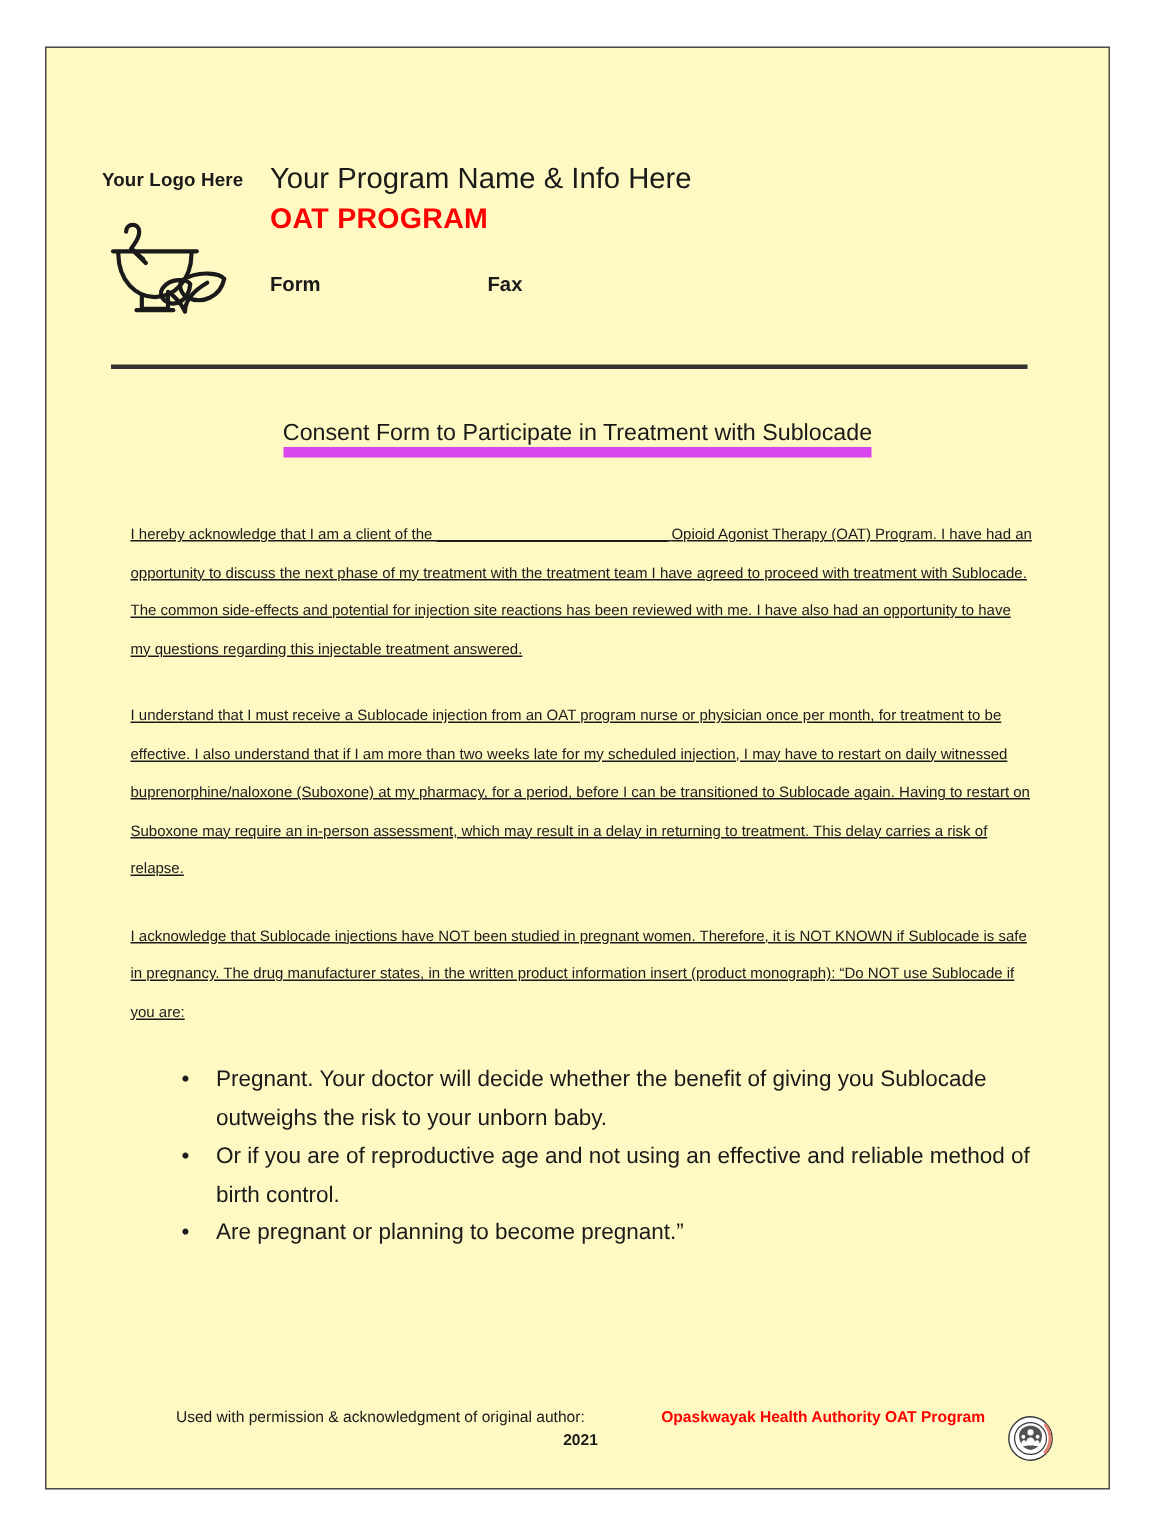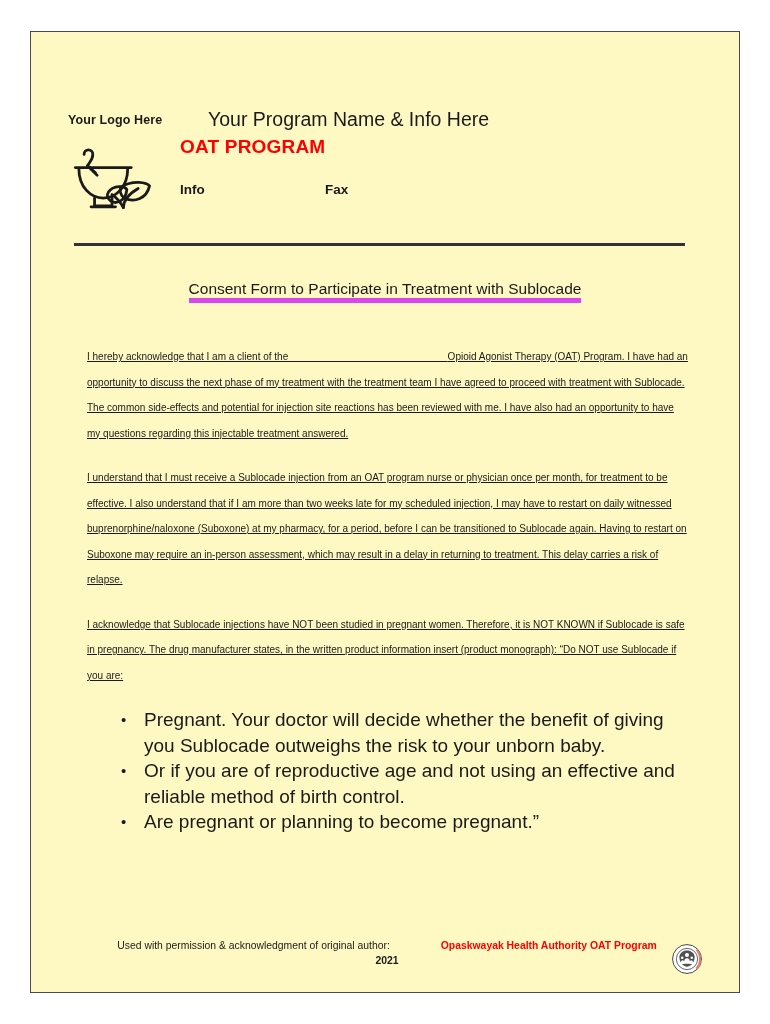--- a/index.html
+++ b/index.html
@@ -59,21 +59,20 @@
     position: absolute;
     left: 149px;
     top: 76px;
     width: 520px;
   }
   .program-name {
     font-size: 19.5px;
     color: #1a1a1a;
     line-height: 1.18;
     white-space: nowrap;
-    margin-left: 28px;
   }
   .program-tagline {
     font-size: 19px;
     font-weight: bold;
     color: #ff0000;
     line-height: 1.18;
     margin-top: 5px;
     letter-spacing: 0.2px;
     white-space: nowrap;
   }
@@ -114,21 +113,21 @@
   .doc-title {
     position: absolute;
     left: 0;
     top: 248px;
     width: 100%;
     text-align: center;
   }
   .doc-title span {
     font-size: 15.5px;
     color: #1a1a1a;
-    border-bottom: 5px solid #d946ef;
+    border-bottom: 7px solid #d946ef;
     padding-bottom: 1px;
   }
 
   .content {
     position: absolute;
     left: 56px;
     top: 312px;
     width: 601px;
   }
   .para {
@@ -144,21 +143,21 @@
     letter-spacing: -0.6px;
   }
 
   .bullets {
     margin: 10px 0 0 0;
     padding: 0;
     list-style: none;
   }
   .bullets li {
     position: relative;
-    font-size: 19px;
+    font-size: 15px;
     line-height: 25.5px;
     color: #1a1a1a;
     padding-left: 57px;
     margin-bottom: 0;
   }
   .bullets li::before {
     content: "\2022";
     position: absolute;
     left: 34px;
     top: 0;
@@ -233,21 +232,21 @@
         </svg>
       </div>
     </div>
 
     <div class="masthead-text">
       <div class="program-name">Your Program Name &amp; Info Here</div>
       <div class="program-tagline">OAT PROGRAM</div>
 
       <div class="contact-block">
         <div class="contact-row">
-          <div class="contact-phone">Info</div>
+          <div class="contact-phone">Form</div>
           <div class="contact-fax">Fax</div>
         </div>
       </div>
     </div>
 
     <div class="masthead-rule"></div>
   </div>
 
   <div class="doc-title">
     <span>Consent Form to Participate in Treatment with Sublocade</span>

